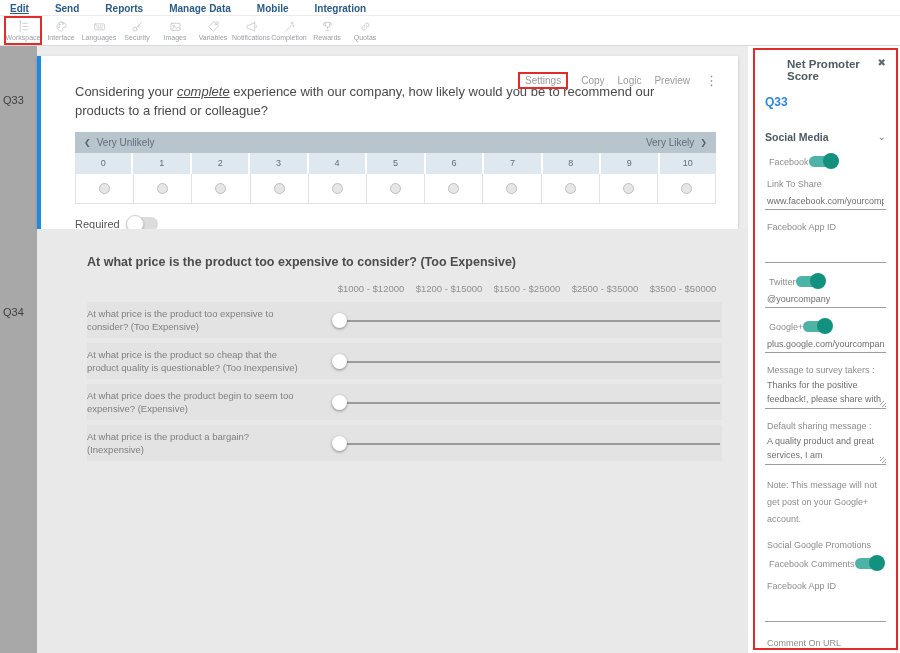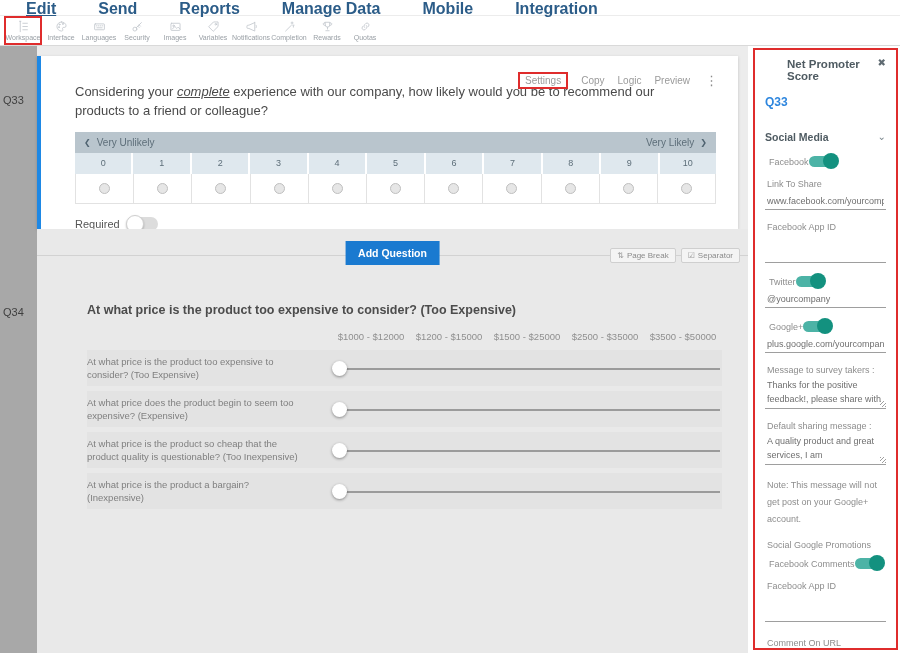--- a/index.html
+++ b/index.html
@@ -2,21 +2,21 @@
 <html><head>
 <meta charset="utf-8">
 <style>
   * { box-sizing: border-box; margin: 0; padding: 0; }
   html,body { width:900px; height:653px; overflow:hidden; background:#fff;
     font-family:"Liberation Sans", sans-serif; }
 
   
   .menubar { height:16px; display:flex; align-items:center; gap:26px;
     padding:2px 10px 0; background:#fff; border-bottom:1px solid #ececec; }
-  .menu-item { font-size:16px; font-weight:bold; color:#2b5c88; cursor:default;margin-left:16px; }
+  .menu-item { font-size:10px; font-weight:bold; color:#2b5c88; cursor:default; }
   .menu-item.active { text-decoration:underline; }
 
   
   .toolbar { height:30px; display:flex; align-items:stretch; padding:0 4px;
     background:#fff; border-bottom:1px solid #d9d9d9; }
   .tool { width:38px; display:flex; flex-direction:column; align-items:center;
     justify-content:center; gap:1px; }
   .tool svg { width:15px; height:13px; stroke:#c2c7cd; fill:none;
     stroke-width:1.3; stroke-linecap:round; stroke-linejoin:round; }
   .tool .tlabel { font-size:7px; color:#9aa0a6; white-space:nowrap; }
@@ -312,34 +312,20 @@
       <div class="required-row">
         <span>Required</span>
         <span class="toggle-off">
             <span class="knob"></span>
           </span>
       </div>
     </div>
 
     <div class="gray-section">
 
-      <div class="addq-row">
-        <div class="addq-line"></div>
-        <button class="addq-btn">Add Question</button>
-        <div class="break-group">
-          <span class="small-btn">
-            <span class="bicon">⇅</span>
-            <span>Page Break</span>
-          </span>
-          <span class="small-btn">
-            <span class="bicon">☑</span>
-            <span>Separator</span>
-          </span>
-        </div>
-      </div>
 
       <div class="q34-block">
         <div class="q34-title">At what price is the product too expensive to consider? (Too Expensive)</div>
         <div class="q34-table">
           <div class="q34-header">
             <div class="q34-spacer"></div>
             <div class="q34-cols">
               <span class="col-label">$1000 - $12000</span>
               <span class="col-label">$1200 - $15000</span>
               <span class="col-label">$1500 - $25000</span>
@@ -349,28 +335,28 @@
           </div>
 
           <div class="q34-row">
             <div class="row-label">At what price is the product too expensive to consider? (Too Expensive)</div>
             <div class="slider">
               <div class="track"></div>
               <div class="knob"></div>
             </div>
           </div>
           <div class="q34-row">
-            <div class="row-label">At what price does the product begin to seem too expensive? (Expensive)</div>
+            <div class="row-label">At what price is the product so cheap that the product quality is questionable? (Too Inexpensive)</div>
             <div class="slider">
               <div class="track"></div>
               <div class="knob"></div>
             </div>
           </div>
           <div class="q34-row">
-            <div class="row-label">At what price is the product so cheap that the product quality is questionable? (Too Inexpensive)</div>
+            <div class="row-label">At what price does the product begin to seem too expensive? (Expensive)</div>
             <div class="slider">
               <div class="track"></div>
               <div class="knob"></div>
             </div>
           </div>
           <div class="q34-row">
             <div class="row-label">At what price is the product a bargain? (Inexpensive)</div>
             <div class="slider">
               <div class="track"></div>
               <div class="knob"></div>

